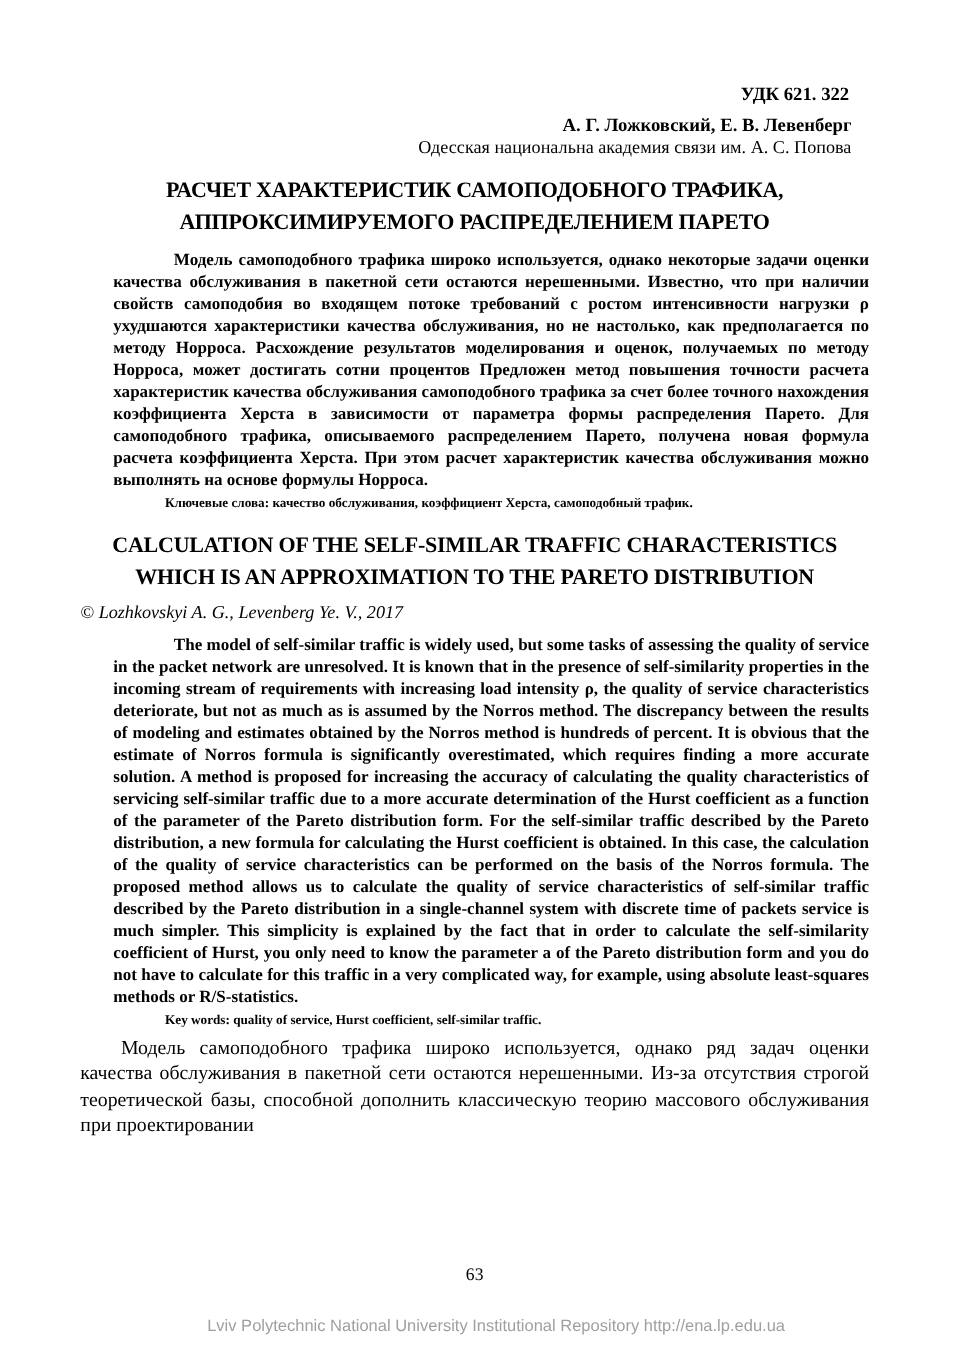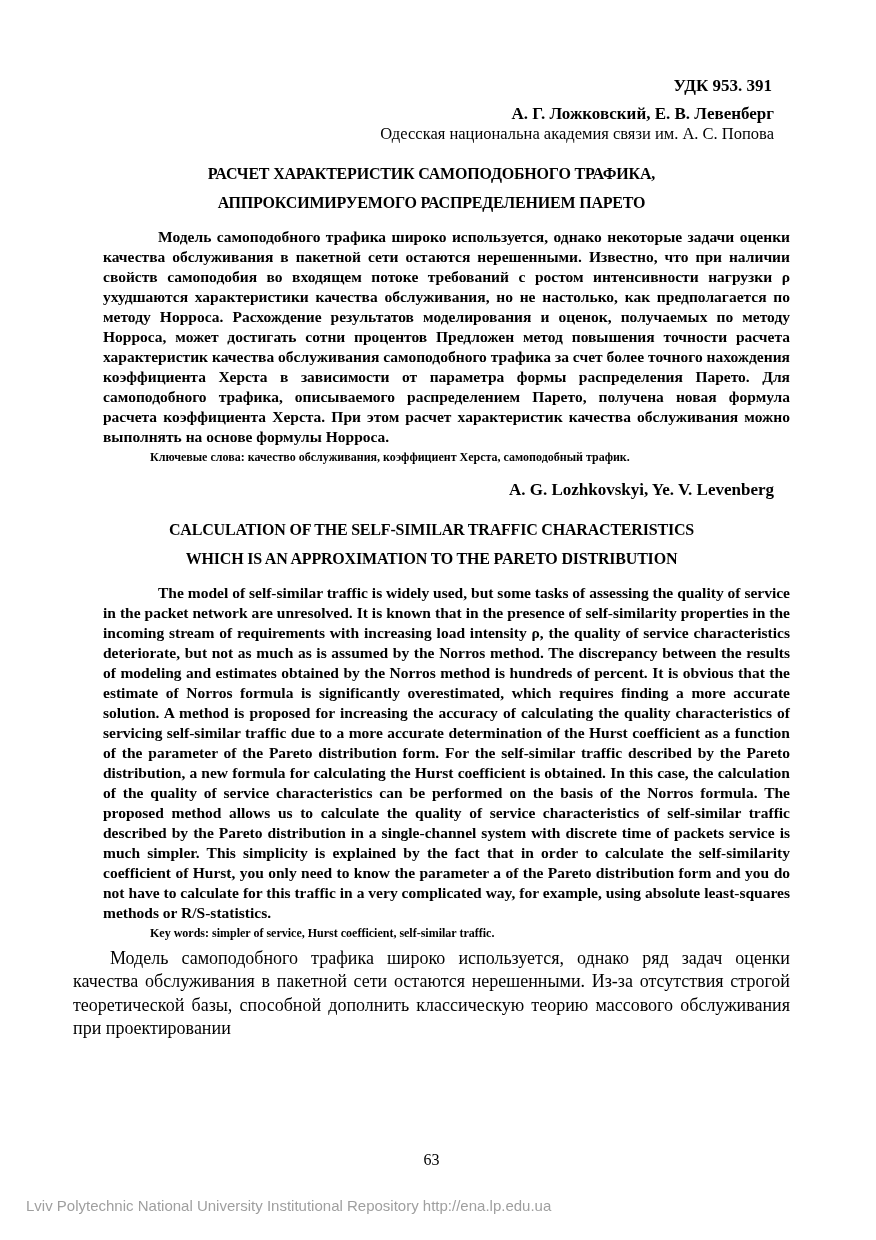--- a/index.html
+++ b/index.html
@@ -35,21 +35,21 @@
   }
   .affiliation {
     text-align: right;
     font-size: 16.5px;
     line-height: 20px;
     padding-right: 16px;
   }
   .article-title {
     text-align: center;
     font-weight: bold;
-    font-size: 16px;
+    font-size: 20px;
     line-height: 29px;
     letter-spacing: -0.2px;
     white-space: pre-line;
     margin: 15px -8px 0 -8px;
   }
   .copyright {
     font-style: italic;
     font-size: 16.5px;
     line-height: 21px;
     margin-top: 6px;
@@ -91,51 +91,52 @@
     top: 1150px;
     text-align: center;
     font-size: 16px;
     line-height: 20px;
   }
   .repository {
     position: absolute;
     left: 0;
     right: 0;
     top: 1196px;
+    text-align: center;
     padding-left: 26px;
     font-family: "Liberation Sans", "DejaVu Sans", sans-serif;
     font-size: 15px;
     line-height: 19px;
     color: #9f9f9f;
   }
 </style>
 </head>
 <body>
 
 <div class="page">
 
-  <div class="udc">УДК 953. 391</div>
+  <div class="udc">УДК 621. 322</div>
 
   <div class="authors">А. Г. Ложковский, Е. В. Левенберг</div>
   <div class="affiliation">Одесская национальна академия связи им. А. С. Попова</div>
 
   <h1 class="article-title">РАСЧЕТ ХАРАКТЕРИСТИК САМОПОДОБНОГО ТРАФИКА,
 АППРОКСИМИРУЕМОГО РАСПРЕДЕЛЕНИЕМ ПАРЕТО</h1>
 
 
   <p class="abstract">Модель самоподобного трафика широко используется, однако некоторые задачи оценки качества обслуживания в пакетной сети остаются нерешенными. Известно, что при наличии свойств самоподобия во входящем потоке требований с ростом интенсивности нагрузки ρ ухудшаются характеристики качества обслуживания, но не настолько, как предполагается по методу Норроса. Расхождение результатов моделирования и оценок, получаемых по методу Норроса, может достигать сотни процентов Предложен метод повышения точности расчета характеристик качества обслуживания самоподобного трафика за счет более точного нахождения коэффициента Херста в зависимости от параметра формы распределения Парето. Для самоподобного трафика, описываемого распределением Парето, получена новая формула расчета коэффициента Херста. При этом расчет характеристик качества обслуживания можно выполнять на основе формулы Норроса.</p>
   <p class="keywords">Ключевые слова: качество обслуживания, коэффициент Херста, самоподобный трафик.</p>
 
-  <div class="authors en-block-authors">A. G. Lozhkovskyi, Ye. V. Levenberg</div>
 
   <h1 class="article-title">CALCULATION OF THE SELF-SIMILAR TRAFFIC CHARACTERISTICS
 WHICH IS AN APPROXIMATION TO THE PARETO DISTRIBUTION</h1>
 
+  <div class="copyright">© Lozhkovskyi A. G., Levenberg Ye. V., 2017</div>
 
   <p class="abstract">The model of self-similar traffic is widely used, but some tasks of assessing the quality of service in the packet network are unresolved. It is known that in the presence of self-similarity properties in the incoming stream of requirements with increasing load intensity ρ, the quality of service characteristics deteriorate, but not as much as is assumed by the Norros method. The discrepancy between the results of modeling and estimates obtained by the Norros method is hundreds of percent. It is obvious that the estimate of Norros formula is significantly overestimated, which requires finding a more accurate solution. A method is proposed for increasing the accuracy of calculating the quality characteristics of servicing self-similar traffic due to a more accurate determination of the Hurst coefficient as a function of the parameter of the Pareto distribution form. For the self-similar traffic described by the Pareto distribution, a new formula for calculating the Hurst coefficient is obtained. In this case, the calculation of the quality of service characteristics can be performed on the basis of the Norros formula. The proposed method allows us to calculate the quality of service characteristics of self-similar traffic described by the Pareto distribution in a single-channel system with discrete time of packets service is much simpler. This simplicity is explained by the fact that in order to calculate the self-similarity coefficient of Hurst, you only need to know the parameter a of the Pareto distribution form and you do not have to calculate for this traffic in a very complicated way, for example, using absolute least-squares methods or R/S-statistics.</p>
-  <p class="keywords">Key words: simpler of service, Hurst coefficient, self-similar traffic.</p>
+  <p class="keywords">Key words: quality of service, Hurst coefficient, self-similar traffic.</p>
 
   <p class="intro-paragraph">Модель самоподобного трафика широко используется, однако ряд задач оценки качества обслуживания в пакетной сети остаются нерешенными. Из-за отсутствия строгой теоретической базы, способной дополнить классическую теорию массового обслуживания при проектировании</p>
 
   <div class="page-number">63</div>
   <div class="repository">Lviv Polytechnic National University Institutional Repository http://ena.lp.edu.ua</div>
 
 </div>
 
 </body></html>

